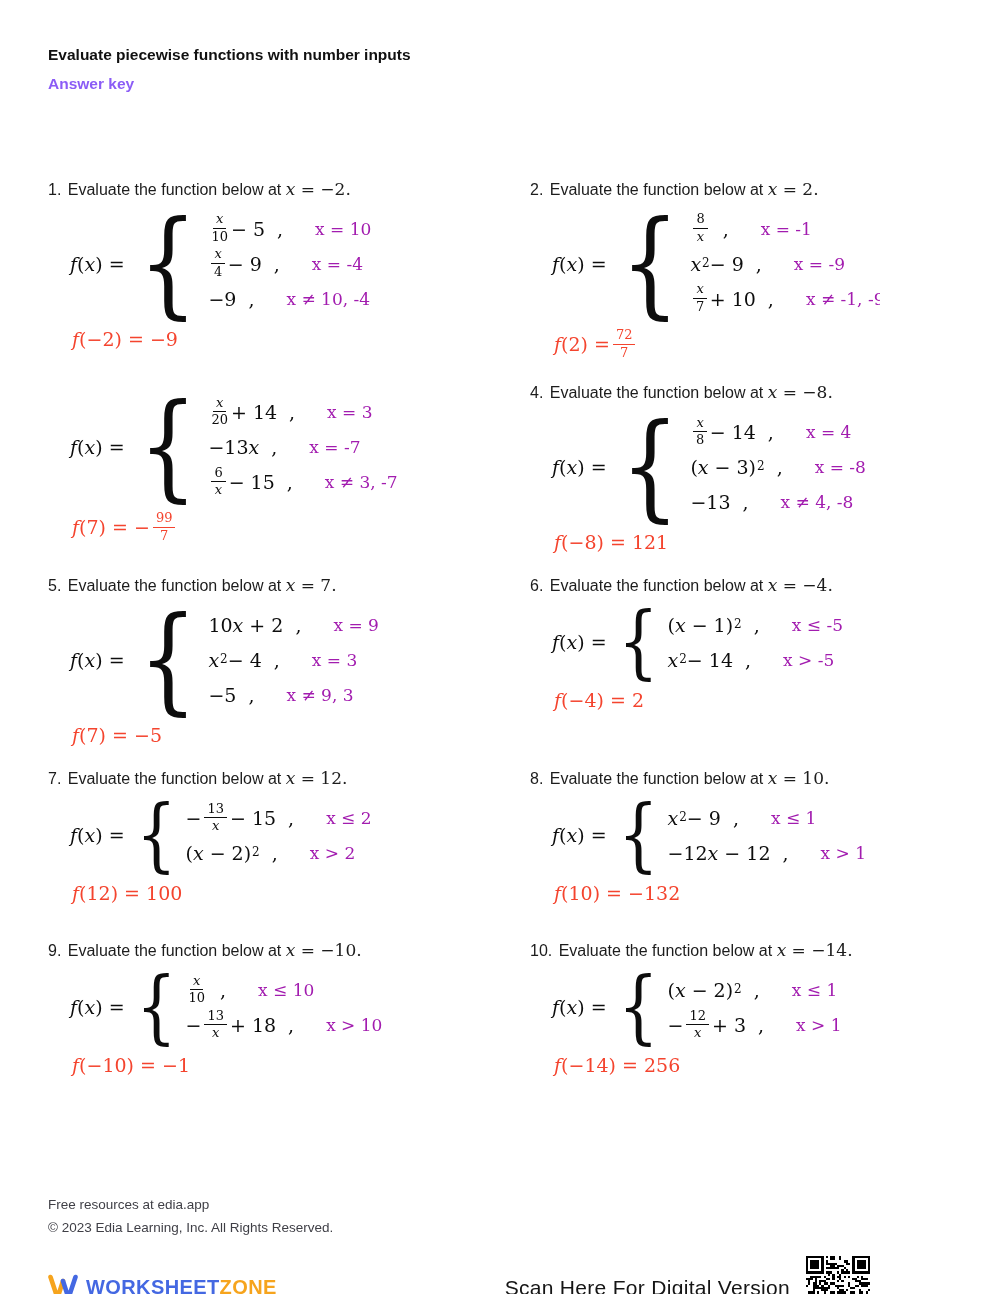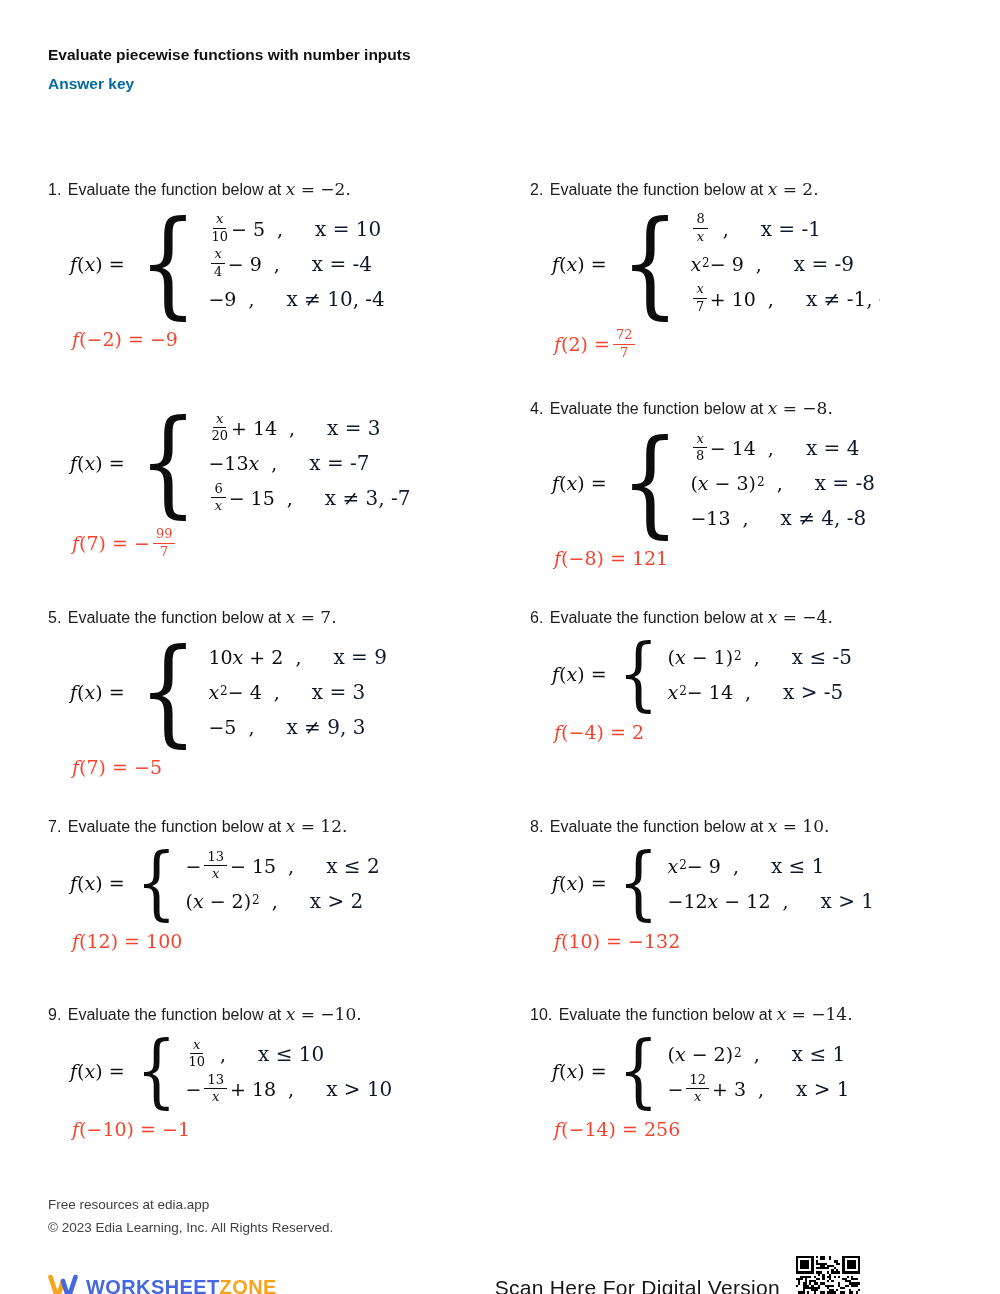--- a/index.html
+++ b/index.html
@@ -2,27 +2,27 @@
 <html><head>
 <meta charset="utf-8">
 <style>
   * { box-sizing: border-box; margin: 0; padding: 0; }
   html,body { background:#fff; }
   body { font-family:"Liberation Sans", sans-serif; color:#1a1a1a; }
   .page { position:relative; width:880px; height:1294px; background:#fff; overflow:hidden; }
 
   header { padding:46px 48px 0 48px; }
   .title { font-size:15.5px; font-weight:bold; color:#111; margin-bottom:11px; }
-  .subtitle { font-size:15.5px; font-weight:bold; color:#0369a1; }
+  .subtitle { font-size:15.5px; font-weight:bold; color:#8b5cf6; }
 
   main.grid {
     padding:86px 0 0 48px;
     display:grid;
     grid-template-columns:482px auto;
-    row-gap:38px;
+    row-gap:22px;
     align-items:start;
   }
 
   .problem { min-height:150px; }
   .prompt { font-size:16px; color:#1c1c1c; }
   .pnum { margin-right:2px; }
   .math { font-family:"DejaVu Serif","Liberation Serif",serif; }
   .math i { font-style:italic; }
   .pmath { font-size:17px; }
 
@@ -35,31 +35,31 @@
     font-weight:400;
     margin-right:4px;
     user-select:none;
   }
   .pieces-3 .brace { font-size:116px; }
   .pieces-2 .brace { font-size:80px; }
   .pieces { display:flex; flex-direction:column; }
   .piece { height:35px; display:flex; align-items:center; white-space:nowrap; }
   .expr { display:inline-flex; align-items:center; }
   .comma { margin:0 32px 0 12px; }
-  .cond { font-size:20px; color:#0f172a; }
+  .cond { font-size:17px; color:#a21caf; }
 
   .frac { display:inline-flex; flex-direction:column; align-items:center; vertical-align:middle; margin:0 3px; font-size:13px; line-height:1.12; }
   .fnum { display:block; border-bottom:1.2px solid currentColor; padding:0 3px 1px 3px; }
   .fden { display:block; padding-top:1px; }
 
   sup.msup { font-size:12px; margin-left:1px; position:relative; top:-1px; }
 
   .answer { display:inline-flex; align-items:center; color:var(--answer,#f4442e); font-size:19px; margin:12px 0 0 24px; white-space:nowrap; }
 
-  footer { position:absolute; left:48px; right:18px; bottom:0; height:100px; }
+  footer { position:absolute; left:48px; right:8px; bottom:0; height:100px; }
   .foot-lines { font-size:13.5px; color:#3f3f46; line-height:1.7; }
   .brand-row { display:flex; align-items:center; margin-top:16px; padding-bottom:10px; }
   .logo { display:flex; align-items:center; }
   .logo-words { font-size:20px; font-weight:bold; letter-spacing:.4px; margin-left:8px; }
   .logo-w1 { color:var(--brand-blue,#4468e2); }
   .logo-w2 { color:var(--brand-orange,#f6a41d); }
   .scan { margin-left:auto; margin-right:16px; font-size:21px; color:#151515; letter-spacing:.3px; }
   .qr { width:64px; height:64px; margin-right:2px; background:#fff; }
   .qr rect, .qr path { fill:#000; }
   .qr .bg { fill:#fff; }

